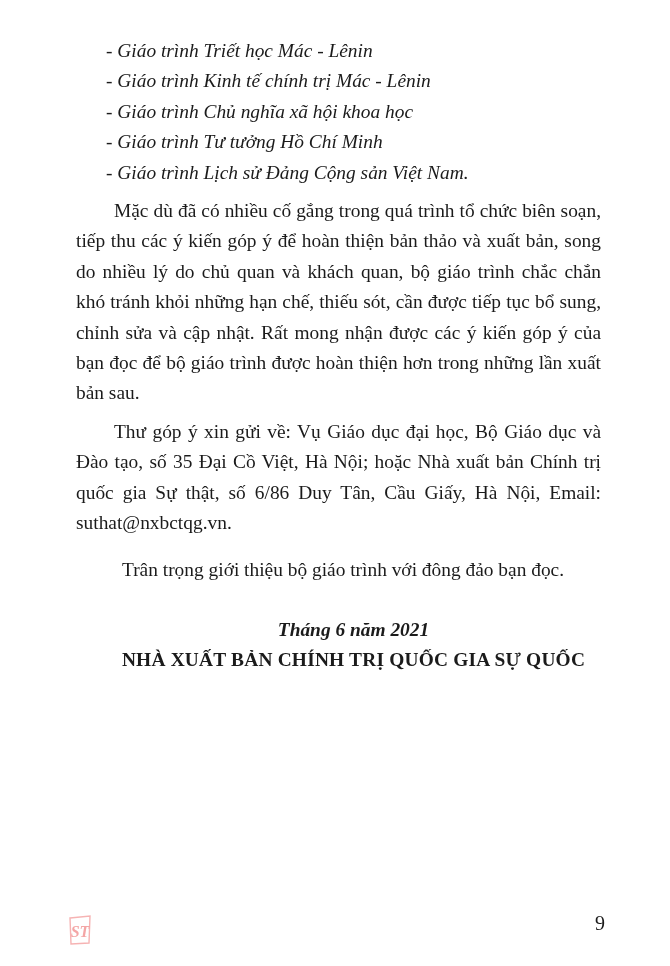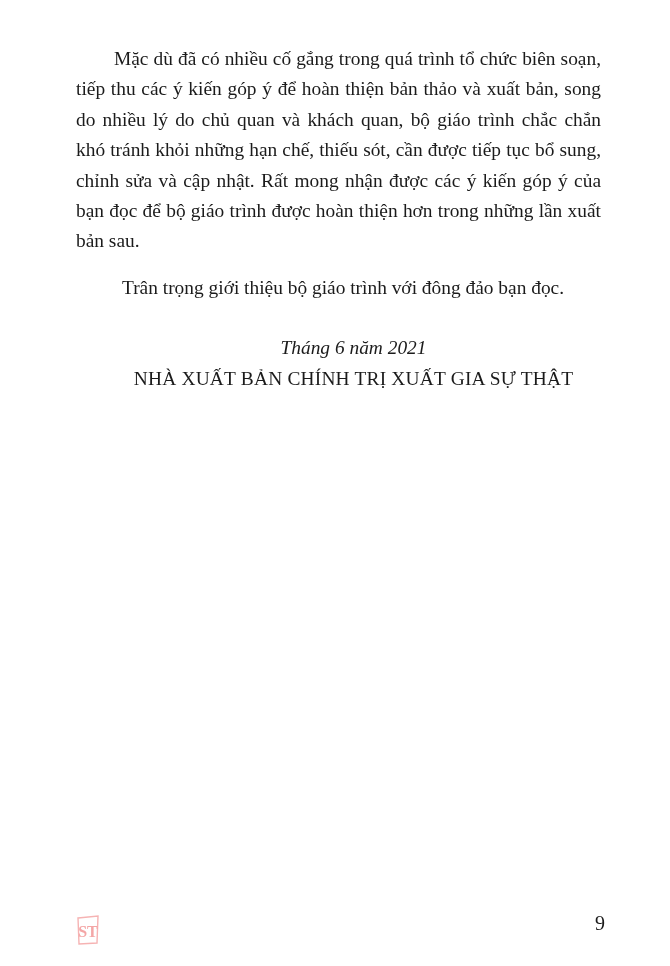--- a/index.html
+++ b/index.html
@@ -45,54 +45,64 @@
     }
     .closing {
       margin: 16px;
       text-indent: 38px;
       white-space: nowrap;
     }
     .signature {
       margin-top: 30px;
       text-align: center;
       padding-left: 30px;
+      font-weight: bold;
     }
     .signature .date {
       font-style: italic;
     }
     .signature .org {
       letter-spacing: 0.2px;
     }
     .logo {
       position: absolute;
-      left: 76px;
+      left: 68px;
       top: 915px;
       width: 24px;
       height: 30px;
+      font-style: italic;
     }
     .page-number {
       position: absolute;
       left: 595px;
       top: 912px;
       font-family: "Liberation Serif", "DejaVu Serif", serif;
       font-size: 20px;
       color: #1b1b1b;
     }
   </style>
 </head>
 <body>
 
 <div class="page">
+  <ul class="list text">
+    <li>- Giáo trình Triết học Mác - Lênin</li>
+    <li>- Giáo trình Kinh tế chính trị Mác - Lênin</li>
+    <li>- Giáo trình Chủ nghĩa xã hội khoa học</li>
+    <li>- Giáo trình Tư tưởng Hồ Chí Minh</li>
+    <li>- Giáo trình Lịch sử Đảng Cộng sản Việt Nam.</li>
+  </ul>
 
   <p class="para text">Mặc dù đã có nhiều cố gắng trong quá trình tổ chức biên soạn, tiếp thu các ý kiến góp ý để hoàn thiện bản thảo và xuất bản, song do nhiều lý do chủ quan và khách quan, bộ giáo trình chắc chắn khó tránh khỏi những hạn chế, thiếu sót, cần được tiếp tục bổ sung, chỉnh sửa và cập nhật. Rất mong nhận được các ý kiến góp ý của bạn đọc để bộ giáo trình được hoàn thiện hơn trong những lần xuất bản sau.</p>
+  <p class="para text">Thư góp ý xin gửi về: Vụ Giáo dục đại học, Bộ Giáo dục và Đào tạo, số 35 Đại Cồ Việt, Hà Nội; hoặc Nhà xuất bản Chính trị quốc gia Sự thật, số 6/86 Duy Tân, Cầu Giấy, Hà Nội, Email: suthat@nxbctqg.vn.</p>
   <p class="closing text">Trân trọng giới thiệu bộ giáo trình với đông đảo bạn đọc.</p>
 
   <div class="signature text">
     <div class="date">Tháng 6 năm 2021</div>
-    <div class="org">NHÀ XUẤT BẢN CHÍNH TRỊ XUẤT GIA SỰ THẬT</div>
+    <div class="org">NHÀ XUẤT BẢN CHÍNH TRỊ QUỐC GIA SỰ QUỐC</div>
   </div>
 </div>
 
 <div class="logo">
   <svg width="24" height="30" viewBox="0 0 24 30">
     <path d="M2 3 L22 1 L21 28 L3 29 Z" fill="none" stroke="#f6b3b3" stroke-width="1.4"></path>
     <text x="12" y="22" text-anchor="middle" font-family="Liberation Serif, serif" font-weight="bold" font-size="16" fill="#f4a6a6">ST</text>
   </svg>
 </div>
 

